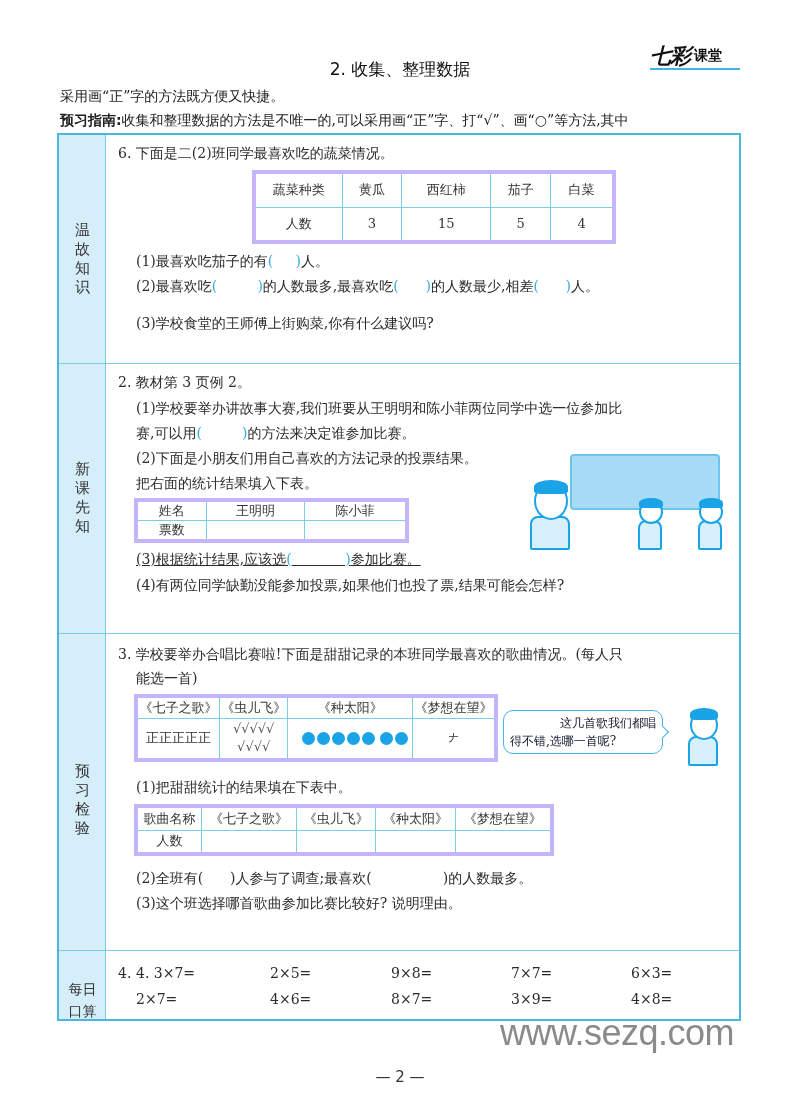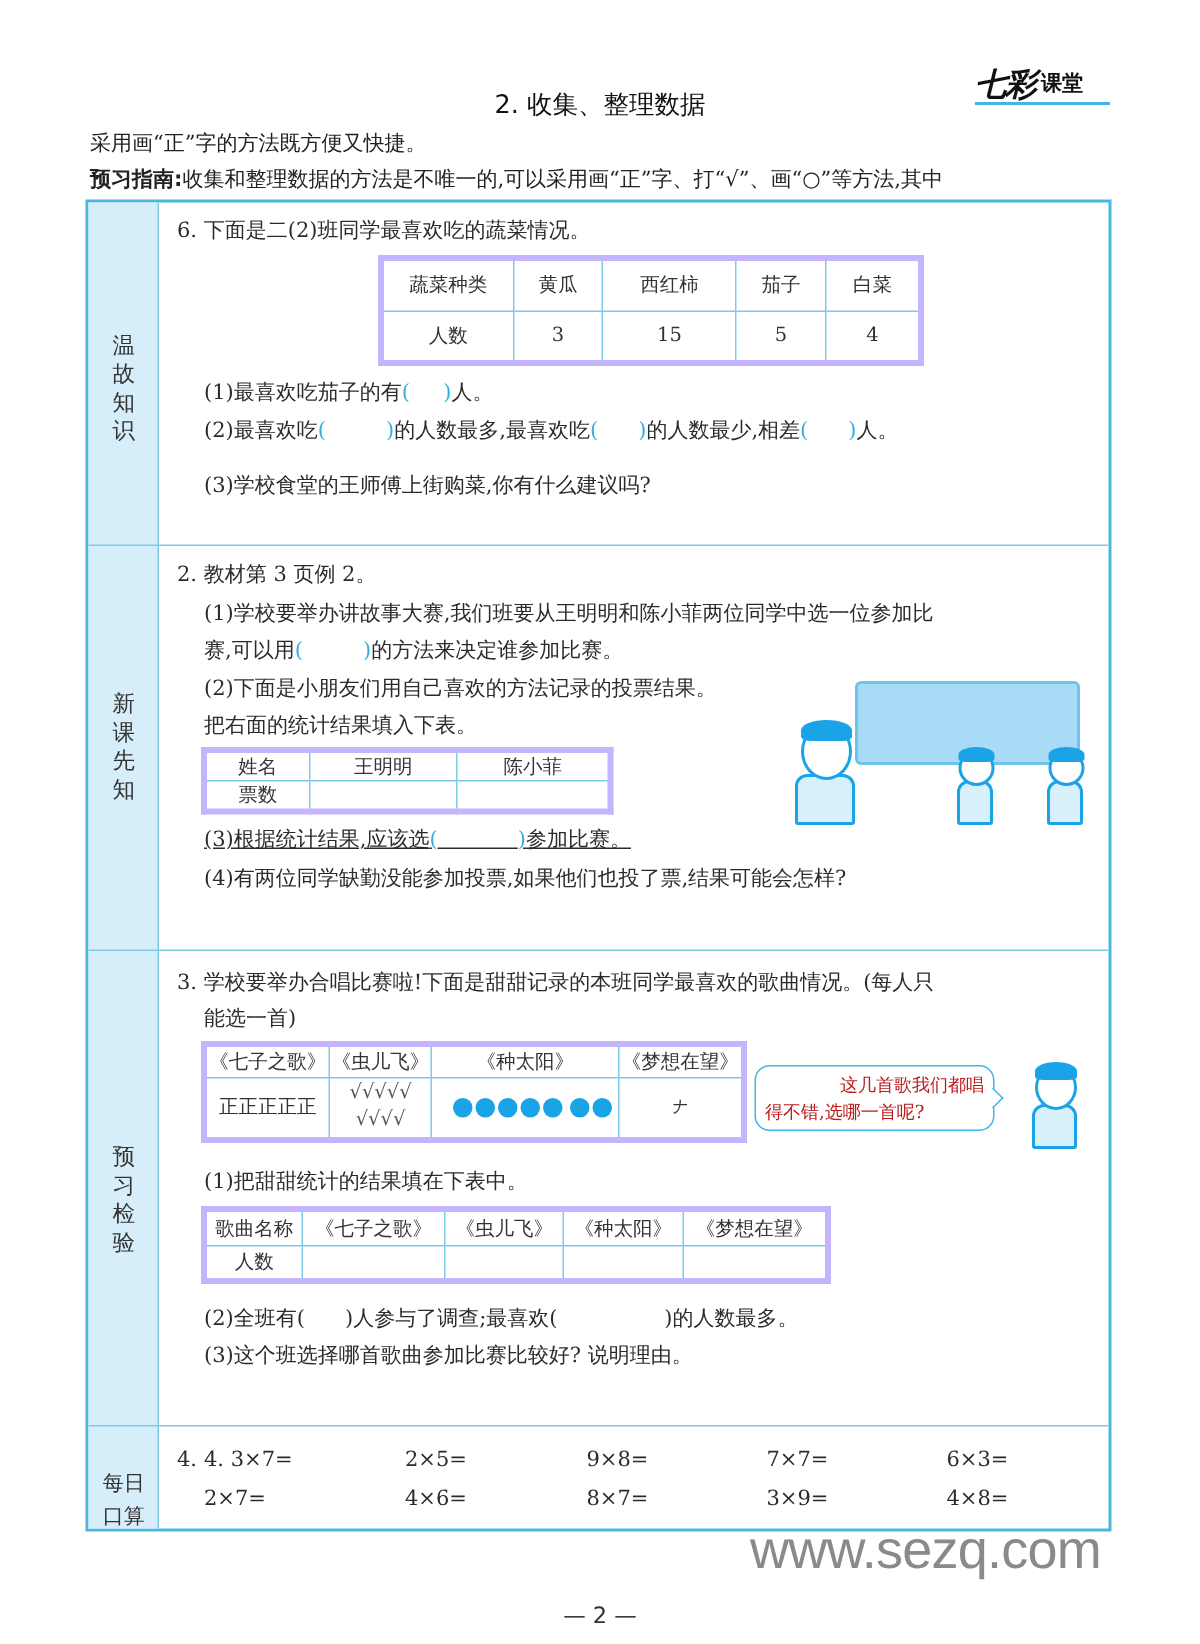--- a/index.html
+++ b/index.html
@@ -31,21 +31,21 @@
 
   .dots { display: inline-flex; gap: 2px; }
   .dot { width: 13px; height: 13px; border-radius: 50%; background: #1aa3e6; display: inline-block; }
 
   .illus { position: absolute; }
   .board { position: absolute; background: #a8dcf6; border: 2px solid #6cc4ef; border-radius: 4px; }
   .kid-head { position: absolute; border-radius: 50%; background: #fff; border: 2px solid #1aa3e6; }
   .kid-hair { position: absolute; background: #1aa3e6; border-radius: 50% 50% 20% 20%; }
   .kid-body { position: absolute; background: #d8f0fc; border: 2px solid #1aa3e6; border-radius: 8px 8px 2px 2px; }
 
-  .bubble { position: absolute; border: 1.5px solid #3fb6e4; border-radius: 10px; background: #fff; font-size: 12px; line-height: 18px; padding: 3px 6px; color: #b91c1c; }
+  .bubble { position: absolute; border: 1.5px solid #3fb6e4; border-radius: 10px; background: #fff; font-size: 12px; line-height: 18px; padding: 3px 6px; color: #0f172a; }
   .bubble-tail { position: absolute; width: 10px; height: 10px; background: #fff; border-top: 1.5px solid #3fb6e4; border-right: 1.5px solid #3fb6e4; transform: rotate(45deg); }
 
   .watermark { position: absolute; left: 500px; top: 1012px; font-size: 36px; color: #8a8a8a; font-family: "Liberation Sans", sans-serif; letter-spacing: -0.5px; }
   .page-num { position: absolute; left: 0; width: 800px; top: 1068px; text-align: center; font-size: 15px; color: #333; font-family: "DejaVu Sans", sans-serif; }
 </style>
 </head>
 <body>
 
 <div class="logo">
   <span class="brand-a">七彩</span>

